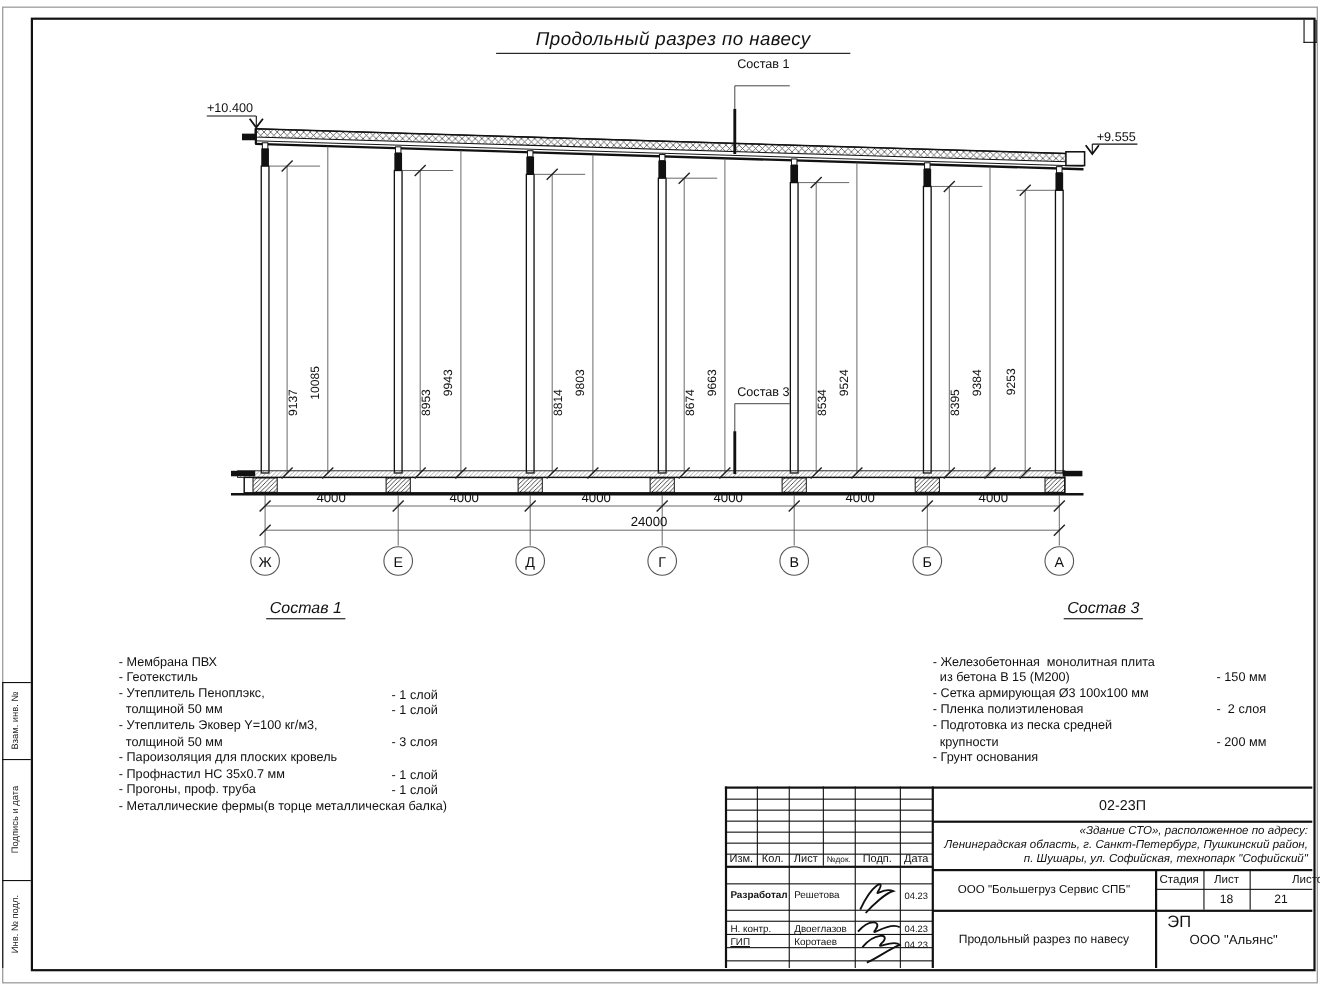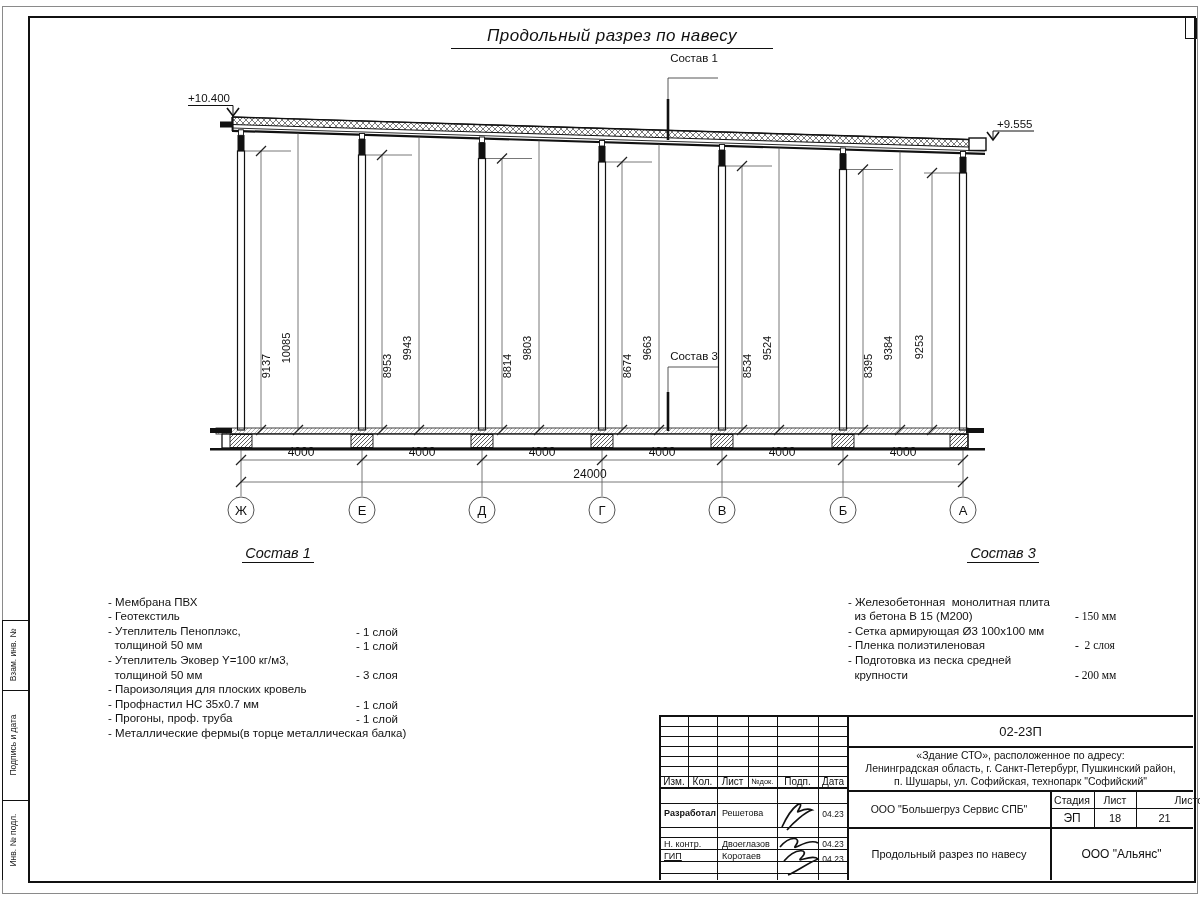--- a/index.html
+++ b/index.html
@@ -18,21 +18,21 @@
   .dwg-title{left:451px;top:26px;width:322px;text-align:center;font-style:italic;
              font-size:17px;letter-spacing:.4px;border-bottom:1.2px solid #111;padding-bottom:2px;}
   
   .sostav{font-size:11.5px;line-height:14.6px;}
   .sostav .hd{display:inline-block;font-style:italic;font-size:14.5px;border-bottom:1px solid #111;
               padding:0 3px 1px 3px;margin-bottom:4px;}
   .sostav .hd-wrap{text-align:center;margin-bottom:28px;}
   .srow{position:relative;white-space:pre;}
   .srow .q{position:absolute;top:0;white-space:pre;}
   .s1 .srow .q{left:248px;margin-top:30px;}
-  .s3 .srow .q{left:227px;font-family:Liberation Serif, serif;}
+  .s3 .srow .q{left:258px;}
   
   .tbl-line{background:#111;position:absolute;}
   .tb-text{position:absolute;display:flex;align-items:center;justify-content:center;
            text-align:center;overflow:hidden;}
   .tb-left{justify-content:flex-start;text-align:left;padding-left:3px;}
   svg text{font-family:"Liberation Sans",sans-serif;fill:#111;}
 </style>
 </head>
 <body>
 
@@ -283,20 +283,21 @@
   </div>
 
   <div class="abs sostav s3" style="left:848px;top:546px;width:330px;">
     <div class="hd-wrap" style="width:310px;"><span class="hd">Состав 3</span></div>
     <div class="srow"><span>- Железобетонная  монолитная плита</span><span class="q"></span></div>
     <div class="srow"><span>  из бетона В 15 (М200)</span><span class="q">- 150 мм</span></div>
     <div class="srow"><span>- Сетка армирующая Ø3 100х100 мм</span><span class="q"></span></div>
     <div class="srow"><span>- Пленка полиэтиленовая</span><span class="q">-  2 слоя</span></div>
     <div class="srow"><span>- Подготовка из песка средней</span><span class="q"></span></div>
     <div class="srow"><span>  крупности</span><span class="q">- 200 мм</span></div>
+    <div class="srow"><span>- Грунт основания</span><span class="q"></span></div>
   </div>
 
   <div class="abs" style="left:0;top:0;width:1200px;height:900px;pointer-events:none;">
 
     <div class="tbl-line" style="left:659px;top:715px;width:2px;height:165px;"></div>
     <div class="tbl-line" style="left:659px;top:715px;width:534px;height:2px;"></div>
     <div class="tbl-line" style="left:847px;top:715px;width:2px;height:165px;"></div>
 
     <div class="tbl-line" style="left:660px;top:726px;width:188px;height:1px;"></div>
     <div class="tbl-line" style="left:660px;top:736px;width:188px;height:1px;"></div>
@@ -345,29 +346,29 @@
     <div class="tb-text" style="left:818px;top:853px;width:30px;height:12px;font-size:8.5px;">04.23</div>
 
     <svg class="abs" style="left:779px;top:797px;" width="40" height="36" viewBox="0 0 40 36">
       <path d="M3,30 C14,6 26,2 20,12 C15,20 24,9 33,13 C26,15 14,26 8,33" fill="none" stroke="#111" stroke-width="1.7"></path>
     </svg>
     <svg class="abs" style="left:778px;top:833px;" width="44" height="44" viewBox="0 0 44 44">
       <path d="M2,14 C12,2 24,4 18,12 C12,20 30,4 40,10 M6,28 C18,14 32,16 24,24 C16,32 34,20 40,26 C30,30 16,40 10,42" fill="none" stroke="#111" stroke-width="1.7"></path>
     </svg>
 
     <div class="tb-text" style="left:848px;top:719px;width:345px;height:24px;font-size:13px;">02-23П</div>
-    <div class="abs" style="left:852px;top:749px;width:337px;text-align:center;font-size:10.5px;line-height:13px;">
+    <div class="abs" style="left:852px;top:749px;width:337px;text-align:right;font-size:10.5px;line-height:13px;font-style:italic;">
       <div>«Здание СТО», расположенное по адресу:</div>
       <div>Ленинградская область, г. Санкт-Петербург, Пушкинский район,</div>
       <div>п. Шушары, ул. Софийская, технопарк "Софийский"</div>
     </div>
     <div class="tb-text" style="left:848px;top:792px;width:202px;height:34px;font-size:10.5px;">ООО "Большегруз Сервис СПБ"</div>
     <div class="tb-text" style="left:1050px;top:792px;width:44px;height:15px;font-size:10.5px;">Стадия</div>
     <div class="tb-text" style="left:1094px;top:792px;width:42px;height:15px;font-size:10.5px;">Лист</div>
     <div class="tb-text" style="left:1136px;top:792px;width:45px;height:15px;font-size:10.5px;margin-left:33px;">Листов</div>
-    <div class="tb-text" style="left:1050px;top:809px;width:44px;height:17px;font-size:12px;">ЭП</div>
+    <div class="tb-text" style="left:1050px;top:830px;width:44px;height:17px;font-size:15px;">ЭП</div>
     <div class="tb-text" style="left:1094px;top:809px;width:42px;height:17px;font-size:11px;">18</div>
     <div class="tb-text" style="left:1136px;top:809px;width:57px;height:17px;font-size:11px;">21</div>
     <div class="tb-text" style="left:848px;top:829px;width:202px;height:50px;font-size:11px;">Продольный разрез по навесу</div>
     <div class="tb-text" style="left:1050px;top:829px;width:143px;height:50px;font-size:12px;">ООО "Альянс"</div>
   </div>
 
 </div>
 
 </body></html>

